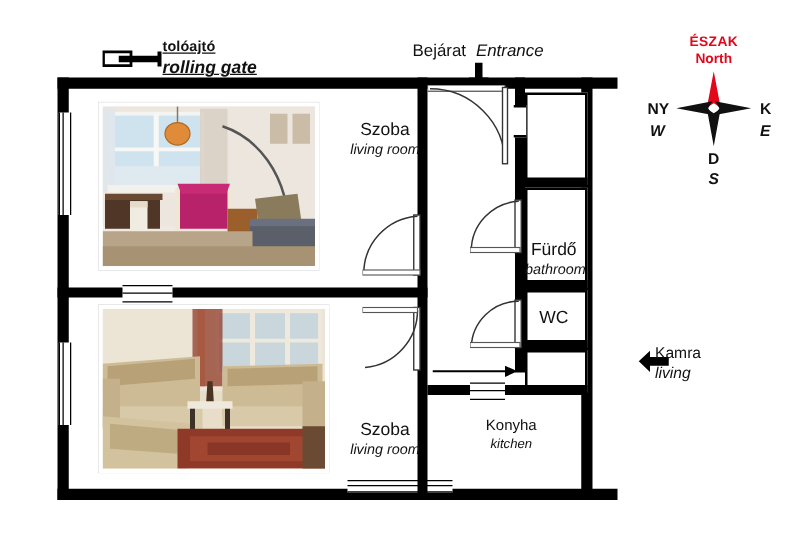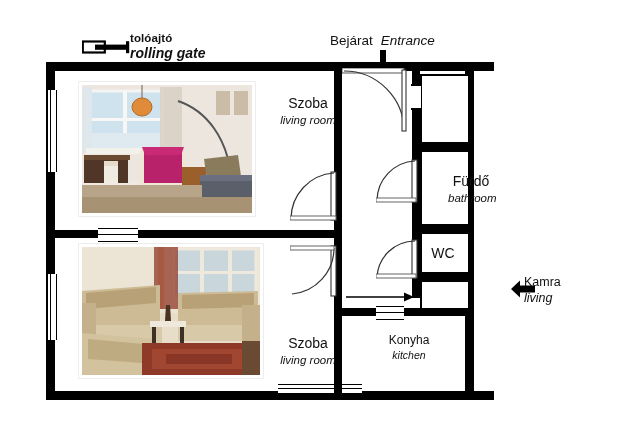--- a/index.html
+++ b/index.html
@@ -22,20 +22,21 @@
   }
   .abs { position: absolute; }
 
   
   #legend-gate-symbol {
     left: 82px; top: 40px; width: 54px; height: 16px;
   }
   #legend-gate-text {
     left: 130px; top: 31px; width: 130px;
     line-height: 1.25;
+    text-decoration: underline;
   }
   .lg-hu { font-size: 11.5px; font-weight: bold; letter-spacing: .1px; }
   .lg-en { font-size: 14px; font-weight: bold; font-style: italic; }
 
   
   #entrance-label {
     left: 330px; top: 33px; width: 170px;
     font-size: 13.5px; white-space: nowrap;
   }
   #entrance-label .e-hu { font-weight: normal; }
@@ -132,20 +133,42 @@
 
   <div class="abs" id="entrance-label">
     <span class="e-hu">Bejárat</span><span class="e-en">Entrance</span>
   </div>
   <div class="abs" id="entrance-arrow">
     <svg width="18" height="22" viewBox="0 0 18 22">
       <path d="M6 0 H12 V12 H17 L9 21 L1 12 H6 Z" fill="#000"></path>
     </svg>
   </div>
 
+  <div class="abs" id="compass">
+    <div class="c-n-hu">ÉSZAK</div>
+    <div class="c-n-en">North</div>
+    <div class="c-w-hu">NY</div>
+    <div class="c-w-en">W</div>
+    <div class="c-e-hu">K</div>
+    <div class="c-e-en">E</div>
+    <div class="c-s-hu">D</div>
+    <div class="c-s-en">S</div>
+    <div id="compass-star">
+      <svg width="60" height="62" viewBox="0 0 60 62">
+
+        <path d="M30 1 L35.5 30 L30 26.5 L24.5 30 Z" fill="#e2071b"></path>
+
+        <path d="M30 61 L35.5 31 L30 34.5 L24.5 31 Z" fill="#111"></path>
+
+        <path d="M0 30.5 L29 25 L25.5 30.5 L29 36 Z" fill="#111"></path>
+
+        <path d="M60 30.5 L31 25 L34.5 30.5 L31 36 Z" fill="#111"></path>
+      </svg>
+    </div>
+  </div>
 
   <div class="abs" id="pantry-arrow">
     <svg width="26" height="18" viewBox="0 0 26 18">
       <path d="M25 5.5 H10 V0.5 L1 9 L10 17.5 V12.5 H25 Z" fill="#000"></path>
     </svg>
   </div>
   <div class="abs" id="pantry-callout">
     <span class="p-hu">Kamra</span>
     <span class="p-en">living</span>
   </div>
@@ -321,21 +344,21 @@
       <span class="rl-hu">Szoba</span>
       <span class="rl-en">living room</span>
     </div>
 
     <div class="room-label" style="left:212px; top:272px; width:100px;">
       <span class="rl-hu">Szoba</span>
       <span class="rl-en">living room</span>
     </div>
 
 
-    <div class="room-label" style="left:374px; top:110px; width:46px;margin-left:28px;">
+    <div class="room-label" style="left:374px; top:128px; width:46px;">
       <span class="rl-hu">Fürdő</span>
       <span class="rl-en">bathroom</span>
     </div>
 
     <div class="room-label rl-wc" style="left:374px; top:182px; width:46px;">
       <span class="rl-hu">WC</span>
     </div>
 
     <div class="room-label rl-sm" style="left:318px; top:270px; width:90px;">
       <span class="rl-hu">Konyha</span>

